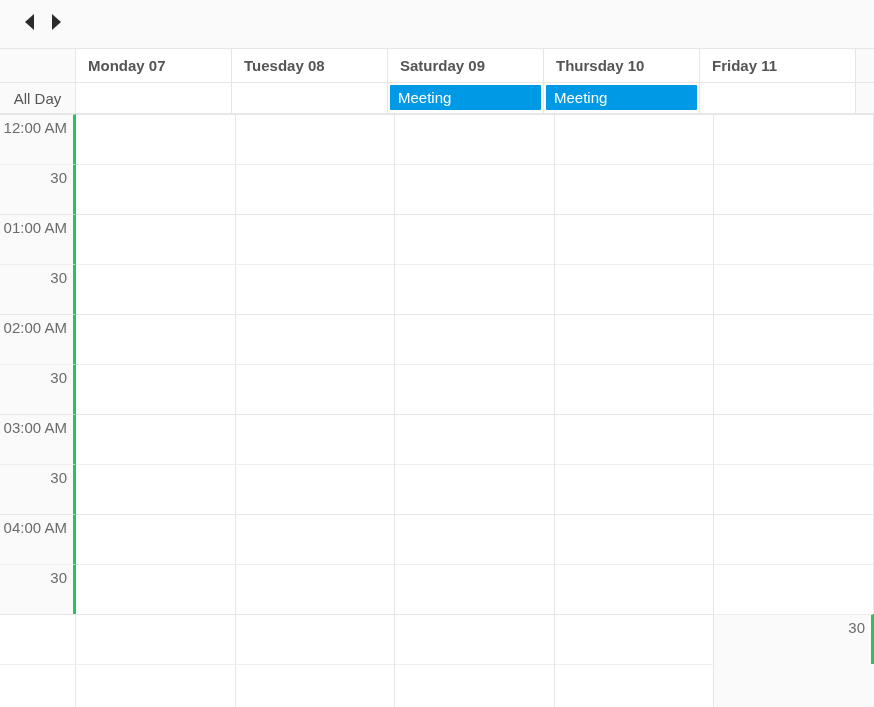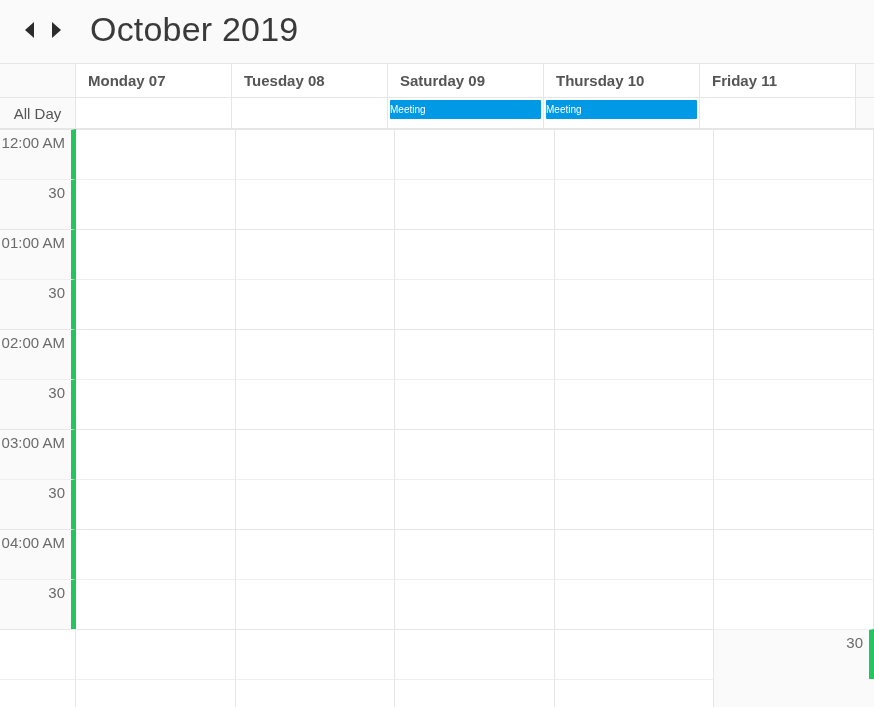--- a/index.html
+++ b/index.html
@@ -86,22 +86,22 @@
   }
   .allday-cell {
     border-right: 1px solid #e6e6e6;
     background: #fff;
     padding: 2px;
     min-height: 30px;
   }
   .event {
     background: #0099e5;
     color: #fff;
-    font-size: 10px;
-    padding: 4px 0;
+    font-size: 15px;
+    padding: 4px 8px;
     border-radius: 1px;
     cursor: pointer;
   }
   .scroll-stub-allday {
     background: #fafafa;
   }
   
   .time-scroll {
     flex: 1 1 auto;
     overflow-y: scroll;
@@ -131,21 +131,21 @@
   .time-grid {
     display: grid;
     grid-template-columns: 76px repeat(5, 1fr);
   }
   .time-label {
     height: 50px;
     font-size: 15px;
     color: #6b6b6b;
     text-align: right;
     padding: 4px 6px 0 0;
-    border-right: 5px solid #22c55e;
+    border-right: 3px solid #22c55e;
     background: #fafafa;
     position: relative;
   }
   .time-label.hour {
     border-top: 1px solid #e6e6e6;
   }
   .time-label.half {
     border-top: 1px solid #efefef;
   }
   .time-cell {
@@ -180,21 +180,20 @@
     <span class="nav-btn">
       <svg width="14" height="18" viewBox="0 0 14 18">
         <polygon points="11,1 2,9 11,17" fill="#2b2b2b"></polygon>
       </svg>
     </span>
     <span class="nav-btn">
       <svg width="14" height="18" viewBox="0 0 14 18">
         <polygon points="3,1 12,9 3,17" fill="#2b2b2b"></polygon>
       </svg>
     </span>
-    <span class="title">October 2019</span>
   </div>
 
   <div class="grid day-headers">
     <div class="corner-cell"></div>
     <div class="day-header">Monday 07</div>
     <div class="day-header">Tuesday 08</div>
     <div class="day-header">Saturday 09</div>
     <div class="day-header">Thursday 10</div>
     <div class="day-header">Friday 11</div>
     <div class="scroll-stub-top"></div>

